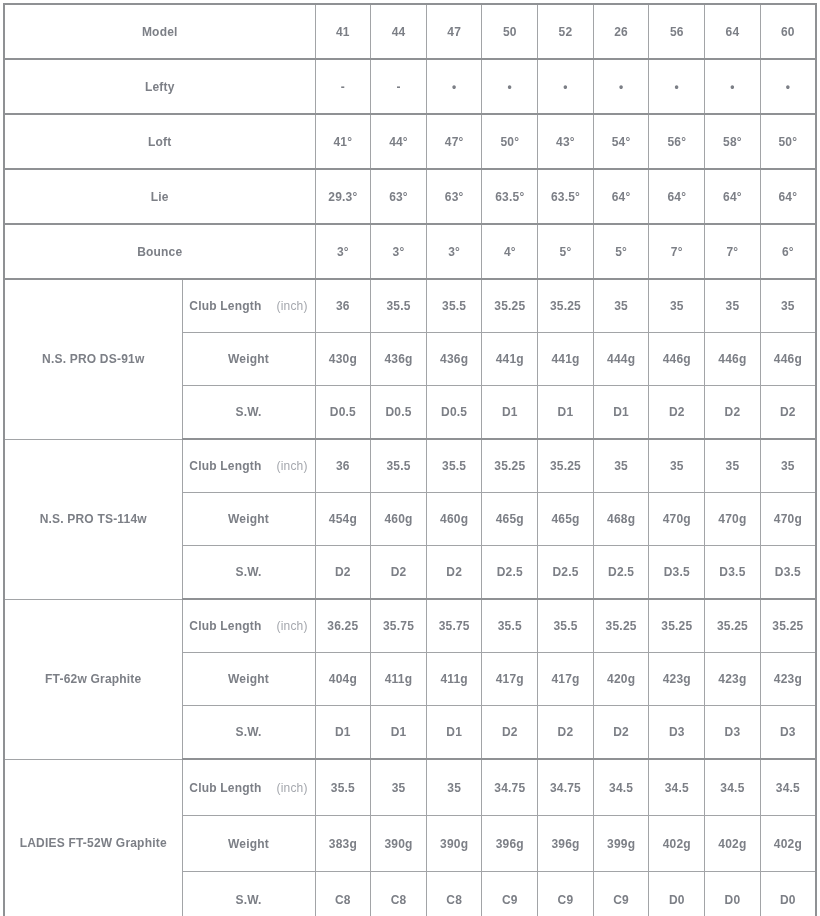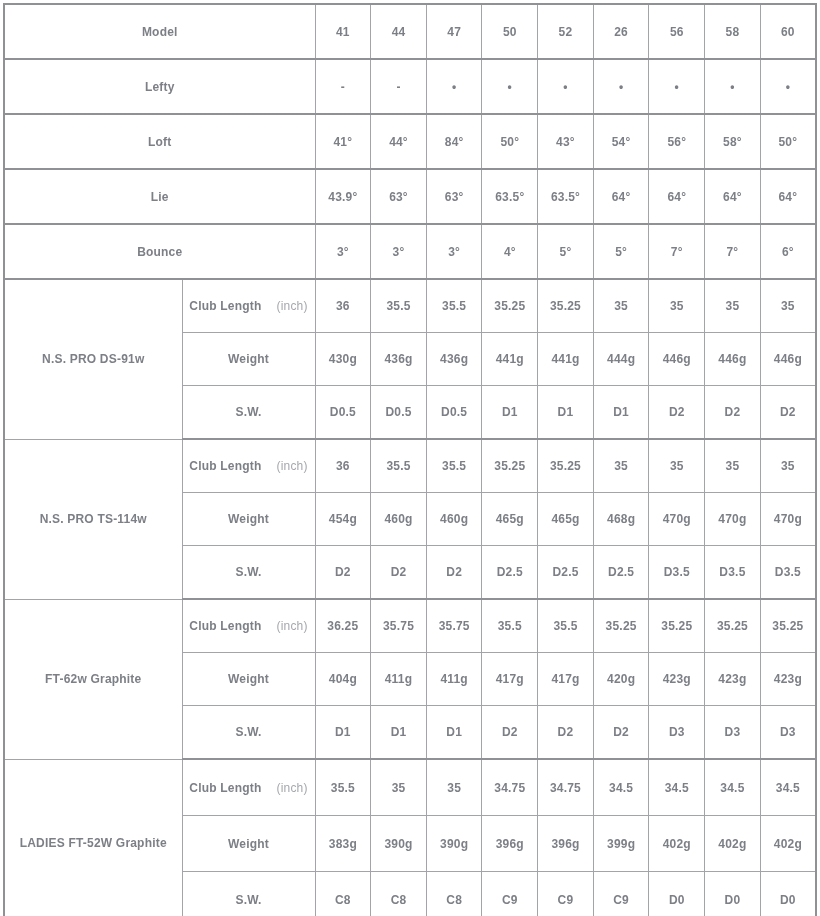--- a/index.html
+++ b/index.html
@@ -55,50 +55,50 @@
     <tbody id="tbody">
         <tr class="major top">
           <td class="lbl" colspan="2">Model</td>
           <td class="val">41</td>
           <td class="val">44</td>
           <td class="val">47</td>
           <td class="val">50</td>
           <td class="val">52</td>
           <td class="val">26</td>
           <td class="val">56</td>
-          <td class="val">58</td>
+          <td class="val">64</td>
           <td class="val">60</td>
         </tr>
         <tr class="major top">
           <td class="lbl" colspan="2">Lefty</td>
           <td class="val">-</td>
           <td class="val">-</td>
           <td class="val">•</td>
           <td class="val">•</td>
           <td class="val">•</td>
           <td class="val">•</td>
           <td class="val">•</td>
           <td class="val">•</td>
           <td class="val">•</td>
         </tr>
         <tr class="major top">
           <td class="lbl" colspan="2">Loft</td>
           <td class="val">41°</td>
           <td class="val">44°</td>
-          <td class="val">84°</td>
+          <td class="val">47°</td>
           <td class="val">50°</td>
           <td class="val">43°</td>
           <td class="val">54°</td>
           <td class="val">56°</td>
           <td class="val">58°</td>
           <td class="val">50°</td>
         </tr>
         <tr class="major top">
           <td class="lbl" colspan="2">Lie</td>
-          <td class="val">43.9°</td>
+          <td class="val">29.3°</td>
           <td class="val">63°</td>
           <td class="val">63°</td>
           <td class="val">63.5°</td>
           <td class="val">63.5°</td>
           <td class="val">64°</td>
           <td class="val">64°</td>
           <td class="val">64°</td>
           <td class="val">64°</td>
         </tr>
         <tr class="major top">

